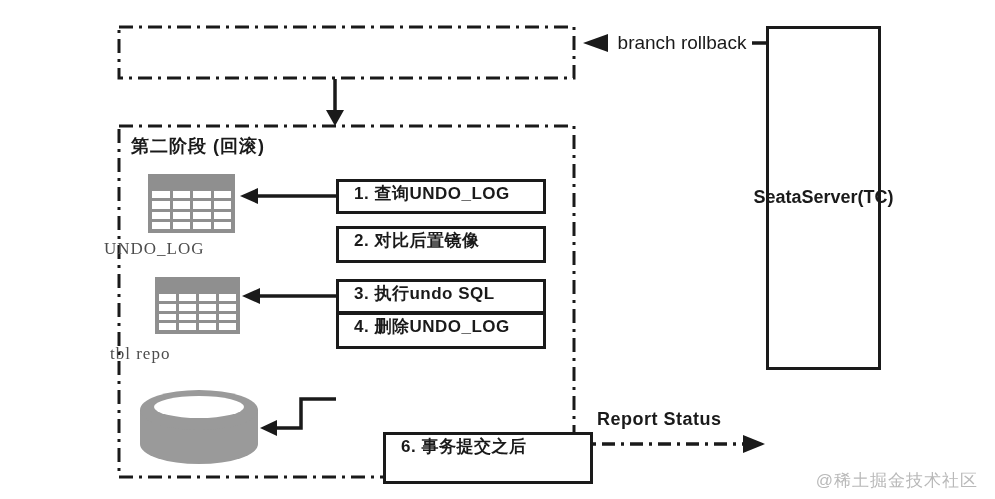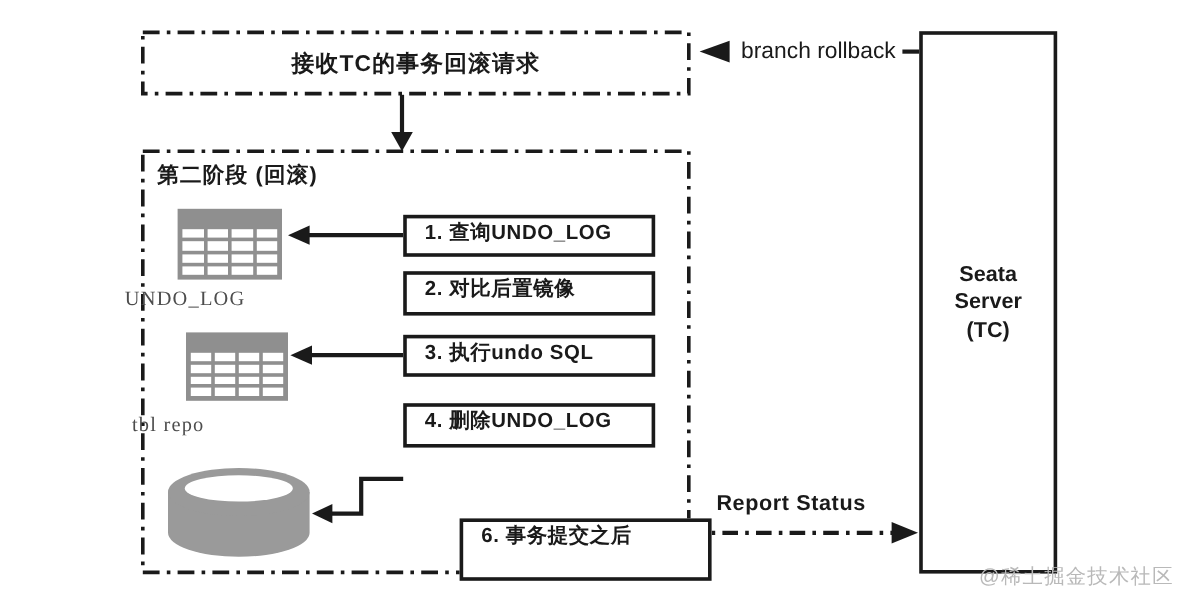--- a/index.html
+++ b/index.html
@@ -30,21 +30,21 @@
   .step-box {
     position: absolute; left: 336px; width: 210px; box-sizing: border-box;
     border: 3px solid #1a1a1a; background: #ffffff;
     display: flex; 
     padding-left: 15px;
     font-size: 17px; font-weight: 600; letter-spacing: 0.5px;
   }
   .step-1 { top: 179px; height: 35px; }
   .step-2 { top: 226px; height: 37px; }
   .step-3 { top: 279px; height: 35px; }
-  .step-4 { top: 336px; height: 37px; }
+  .step-4 { top: 312px; height: 37px; }
   .step-5 { top: 381px; height: 36px; }
   .step-6 { top: 432px; height: 52px; margin-left: 47px; }
 
   
   .tbl-icon {
     position: absolute; box-sizing: border-box;
     background: #8f8f8f; padding: 4px;
     display: flex; flex-direction: column;
   }
   .tbl-icon-1 { left: 148px; top: 174px; width: 87px; height: 59px; }
@@ -60,23 +60,23 @@
 
   .tbl-label {
     position: absolute; text-align: left;
     font-size: 17px; color: #4d4d4d; letter-spacing: 1px; font-family: Liberation Serif, serif;
   }
   .tbl-label-1 { left: 104px; top: 239px; width: 175px; }
   .tbl-label-2 { left: 110px; top: 344px; width: 175px; }
 
   
   .seata-box {
-    position: absolute; left: 766px; top: 26px; width: 115px; height: 452px;
+    position: absolute; left: 766px; top: 26px; width: 115px; height: 344px;
     box-sizing: border-box; border: 3px solid #1a1a1a; background: #ffffff;
-    display: flex; flex-direction: column; align-items: center; justify-content: center;
+    display: flex; align-items: center; justify-content: center;
     font-size: 18px; font-weight: bold; line-height: 1.3;
   }
 
   .annot { position: absolute; white-space: nowrap; }
   .branch-rollback { left: 611px; top: 32px; width: 142px; text-align: center; font-size: 19px; }
   .report-status  { left: 597px; top: 409px; font-size: 18px; font-weight: bold; letter-spacing: 0.5px; }
 
   .watermark {
     position: absolute; left: 802px; top: 469px; width: 190px;
     font-size: 17px; color: #b9b9b9; letter-spacing: 1px; text-align: center;
@@ -123,23 +123,20 @@
       <polygon points="765,444 743,435 743,453" fill="#1a1a1a"></polygon>
     </g>
 
     <g>
       <path d="M140,410 L140,444 A59,20 0 0 0 258,444 L258,410 Z" fill="#9a9a9a"></path>
       <ellipse cx="199" cy="410" rx="59" ry="20" fill="#9a9a9a"></ellipse>
       <ellipse cx="199" cy="407" rx="45" ry="11" fill="#ffffff"></ellipse>
     </g>
   </svg>
 
-  <div class="top-box-label">
-    <span>接收TC的事务回滚请求</span>
-  </div>
 
   <div class="annot branch-rollback">branch rollback</div>
 
   <div class="phase-label">第二阶段 (回滚)</div>
 
   <div class="tbl-icon tbl-icon-1">
     <div class="tbl-hdr"></div>
     <div class="tbl-grid">
         <div></div>
         <div></div>

